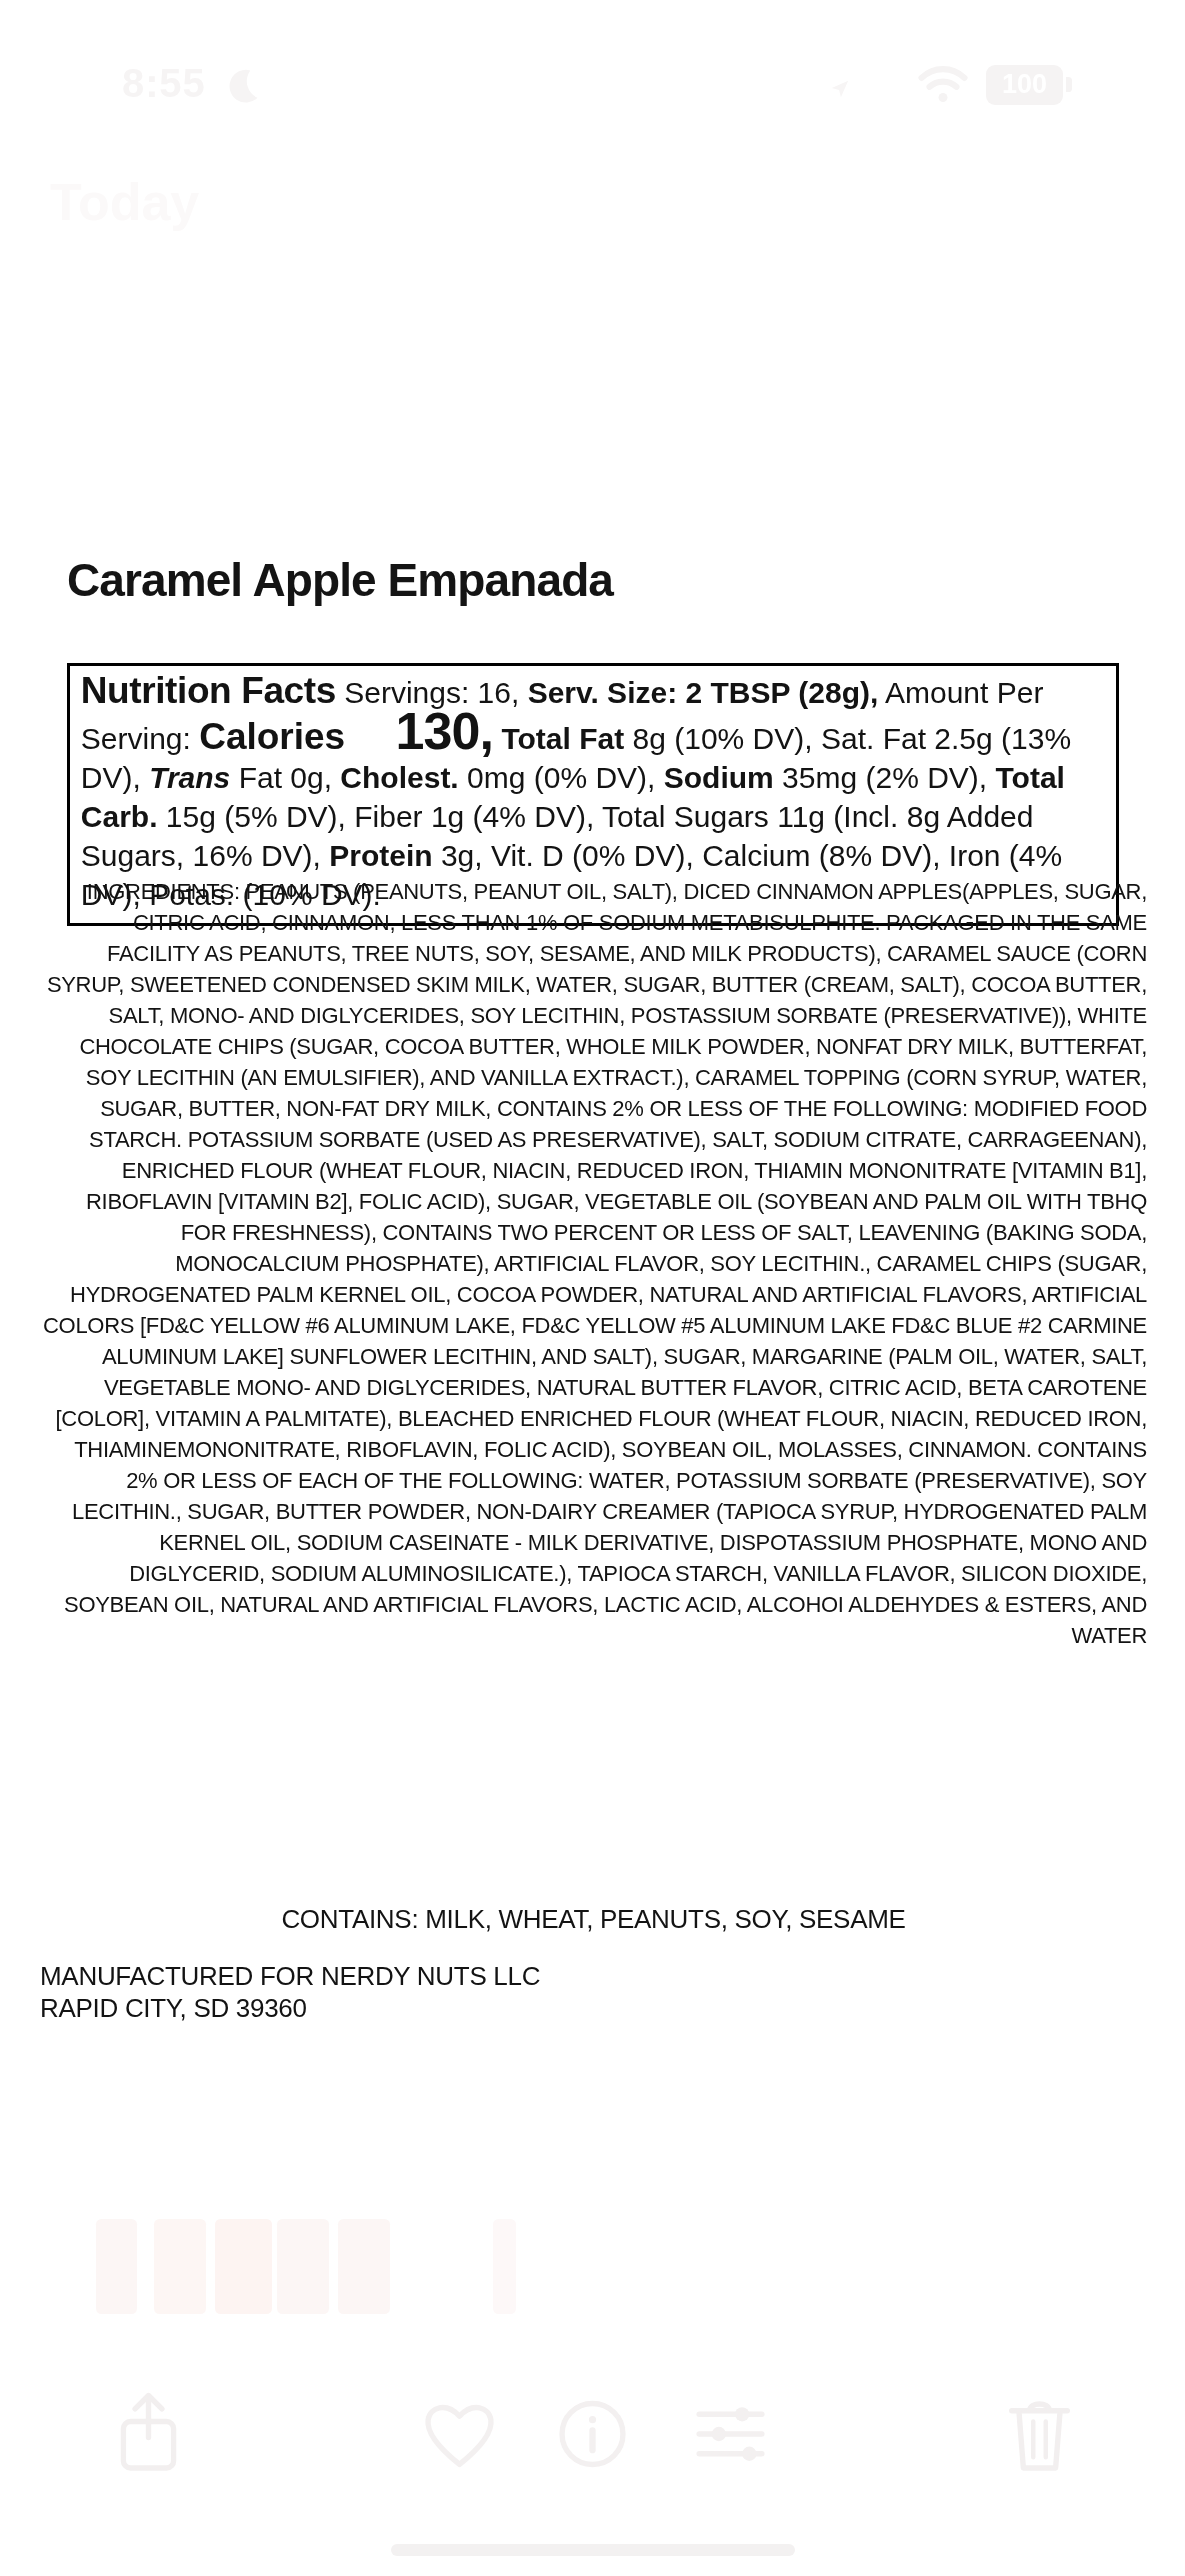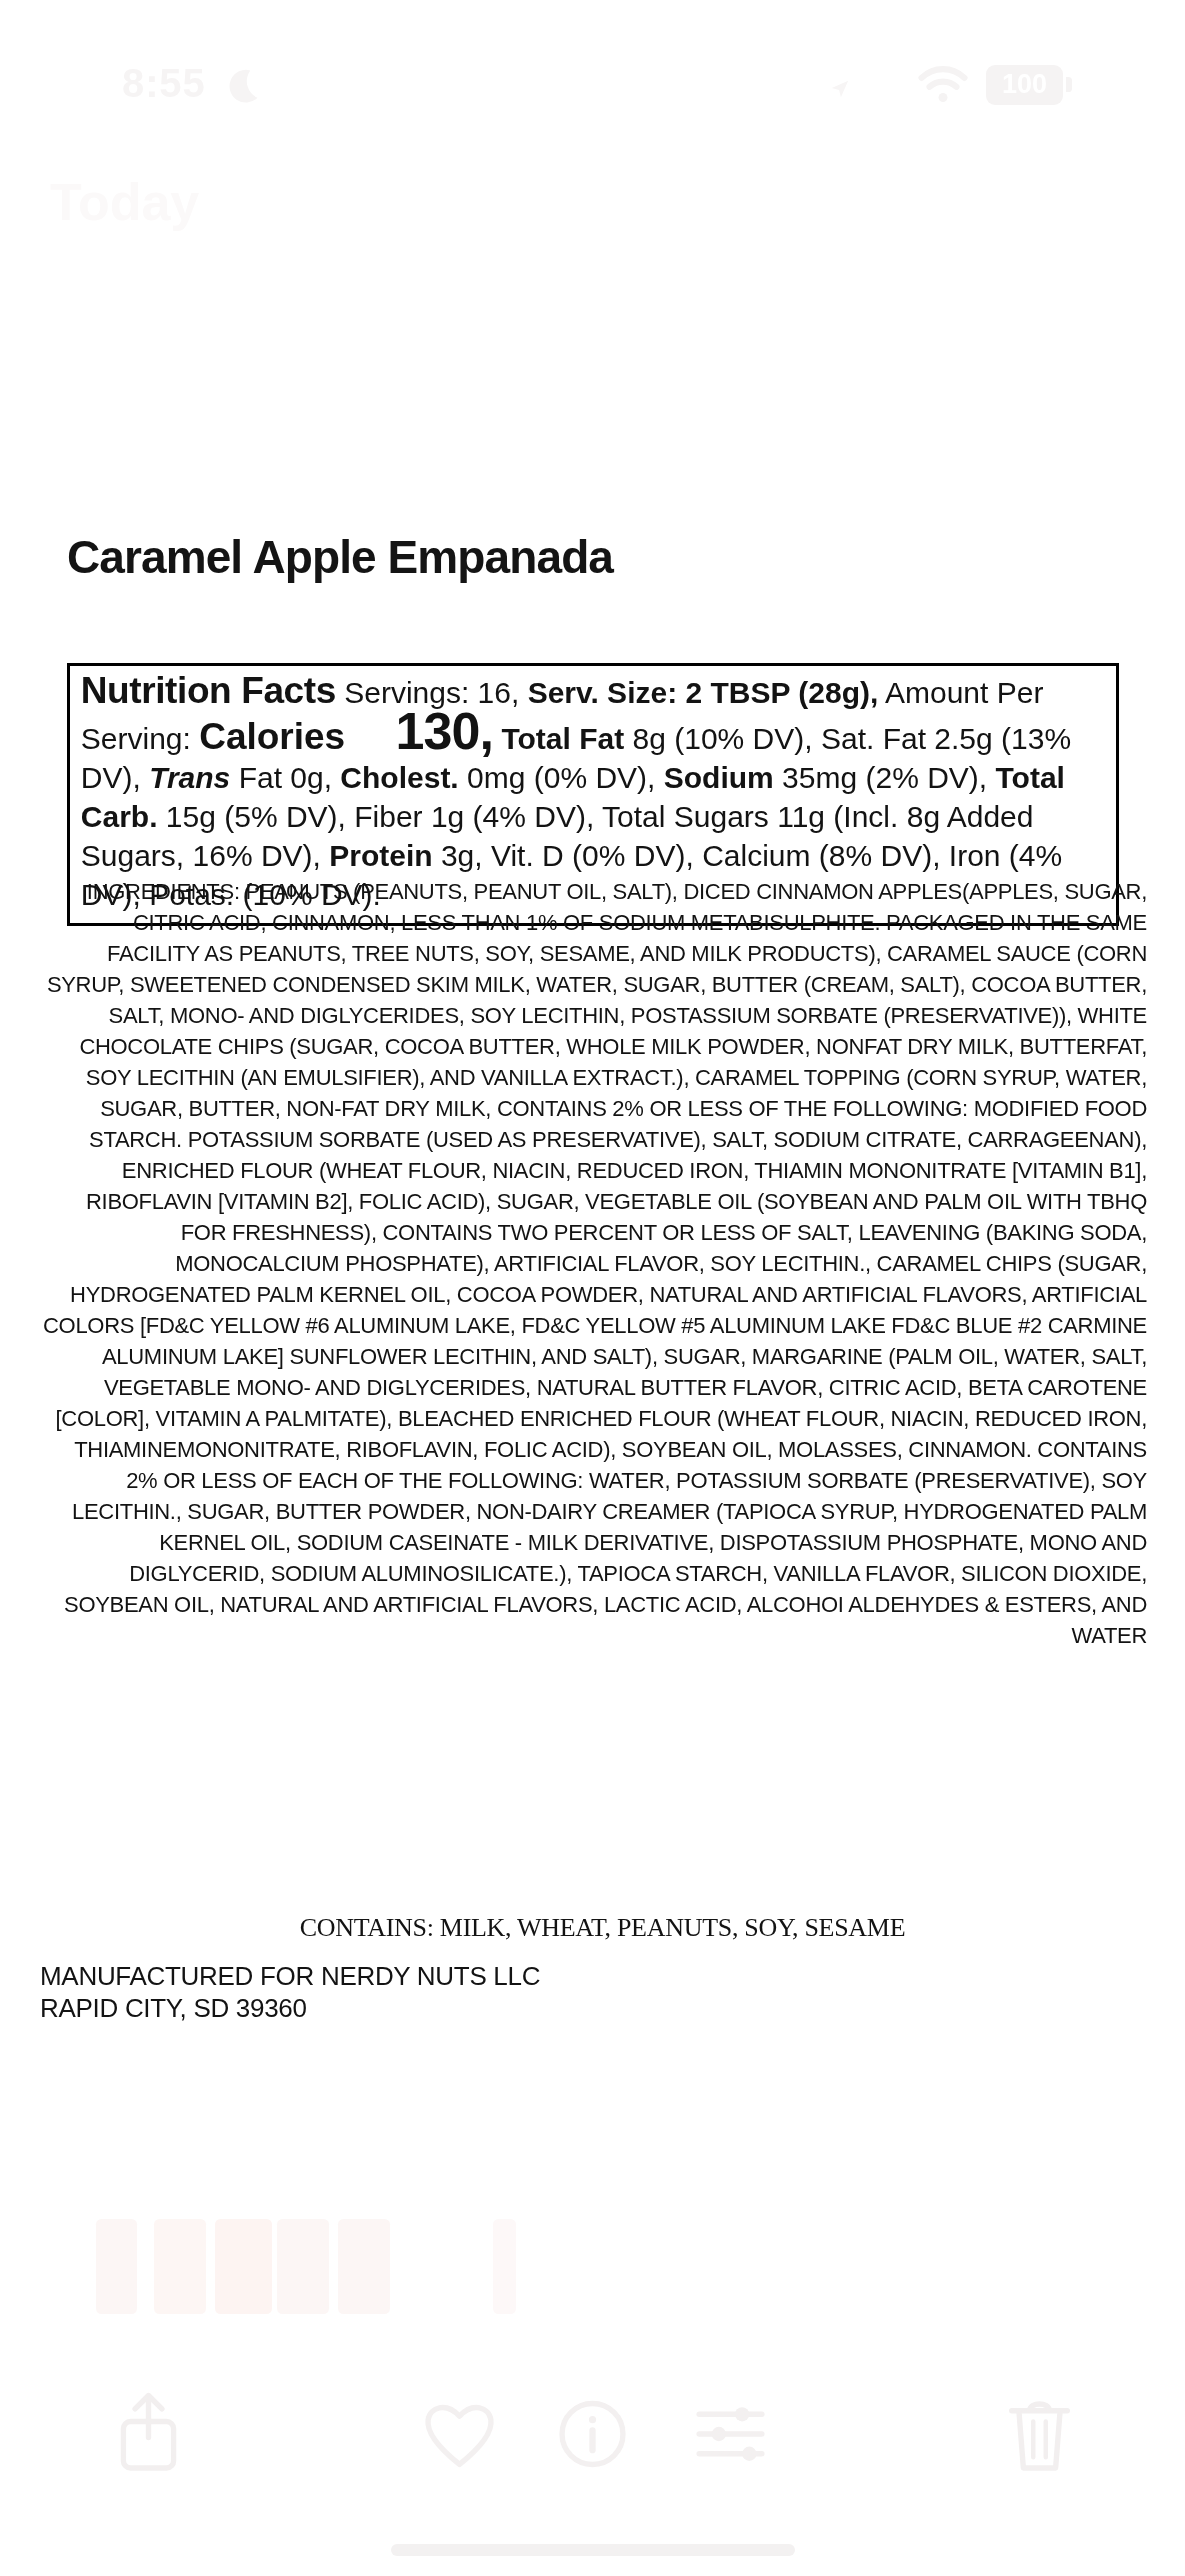--- a/index.html
+++ b/index.html
@@ -12,37 +12,37 @@
   .sb-time{position:absolute;left:122px;top:7.2px;font-size:40px;font-weight:bold;color:#f6f4f4;letter-spacing:0.9px;}
   .sb-moon{position:absolute;left:223px;top:10.8px;width:40px;height:40px;}
   .sb-loc{position:absolute;left:830px;top:25px;width:20px;height:20px;}
   .sb-wifi{position:absolute;left:918px;top:10.8px;width:50px;height:40px;}
   .sb-batt{position:absolute;left:986px;top:10.8px;width:88px;height:41px;}
   .batt-body{position:absolute;left:0;top:0;width:77px;height:40px;border-radius:9px;background:#f5f3f3;}
   .batt-tip{position:absolute;left:80px;top:12.6px;width:6.3px;height:14.4px;border-radius:0 3.6px 3.6px 0;background:#f5f3f3;}
   .batt-num{position:absolute;left:0;top:4.5px;width:77px;text-align:center;font-size:27px;font-weight:bold;color:#ffffff;}
   .today{position:absolute;left:50px;top:172px;font-size:52px;font-weight:bold;color:#fbf9f9;letter-spacing:0;}
   
-  .doc-title{position:absolute;left:67px;top:530px;font-size:46px;font-weight:bold;color:#141414;letter-spacing:-0.9px;}
+  .doc-title{position:absolute;left:67px;top:553px;font-size:46px;font-weight:bold;color:#141414;letter-spacing:-0.9px;}
   .nf-box{
     position:absolute;left:67px;top:663px;width:1024px;
     border:3.6px solid #000;padding:5.4px 10.8px 9px 10.8px;
     font-size:30px;line-height:39px;color:#131313;text-align:left;
   }
   .nf-brand{font-weight:bold;font-size:37px;letter-spacing:-0.4px;text-align:right;}
   .nf-bold{font-weight:bold;}
   .nf-ital{font-style:italic;font-weight:bold;}
   .nf-cal{font-weight:bold;font-size:37px;}
   .nf-cal-num{font-weight:bold;font-size:52px;letter-spacing:-0.9px;margin-left:40px;}
   .ingredients{
     position:absolute;left:40px;top:876px;width:1107px;
     font-size:22px;line-height:31px;letter-spacing:-0.3px;
     text-align:right;color:#131313;margin:0;
   }
-  .contains-line{position:absolute;left:40px;top:1904px;width:1107px;text-align:center;font-size:26px;letter-spacing:-0.3px;color:#131313;margin:9px;font-family:Liberation Serif, serif;}
+  .contains-line{position:absolute;left:40px;top:1904px;width:1107px;text-align:center;font-size:26px;letter-spacing:-0.3px;color:#131313;margin:0;}
   .mfr{position:absolute;left:40px;top:1960px;width:1107px;font-size:26px;line-height:32px;letter-spacing:-0.3px;color:#131313;margin:0;}
   
   .thumbstrip{position:absolute;left:0;top:2219px;width:1186px;height:97px;}
   .thumb{position:absolute;top:0;height:95px;border-radius:5.4px;background:#fcf6f5;}
   .thumb.t1{left:96px;width:41px;}
   .thumb.t2{left:154px;width:52px;background:#fdf6f4;}
   .thumb.t3{left:215px;width:57px;background:#fdf4f2;}
   .thumb.t4{left:277px;width:52px;}
   .thumb.t5{left:338px;width:52px;}
   .thumb.t6{left:493px;width:23.4px;background:#fdf8f8;}

